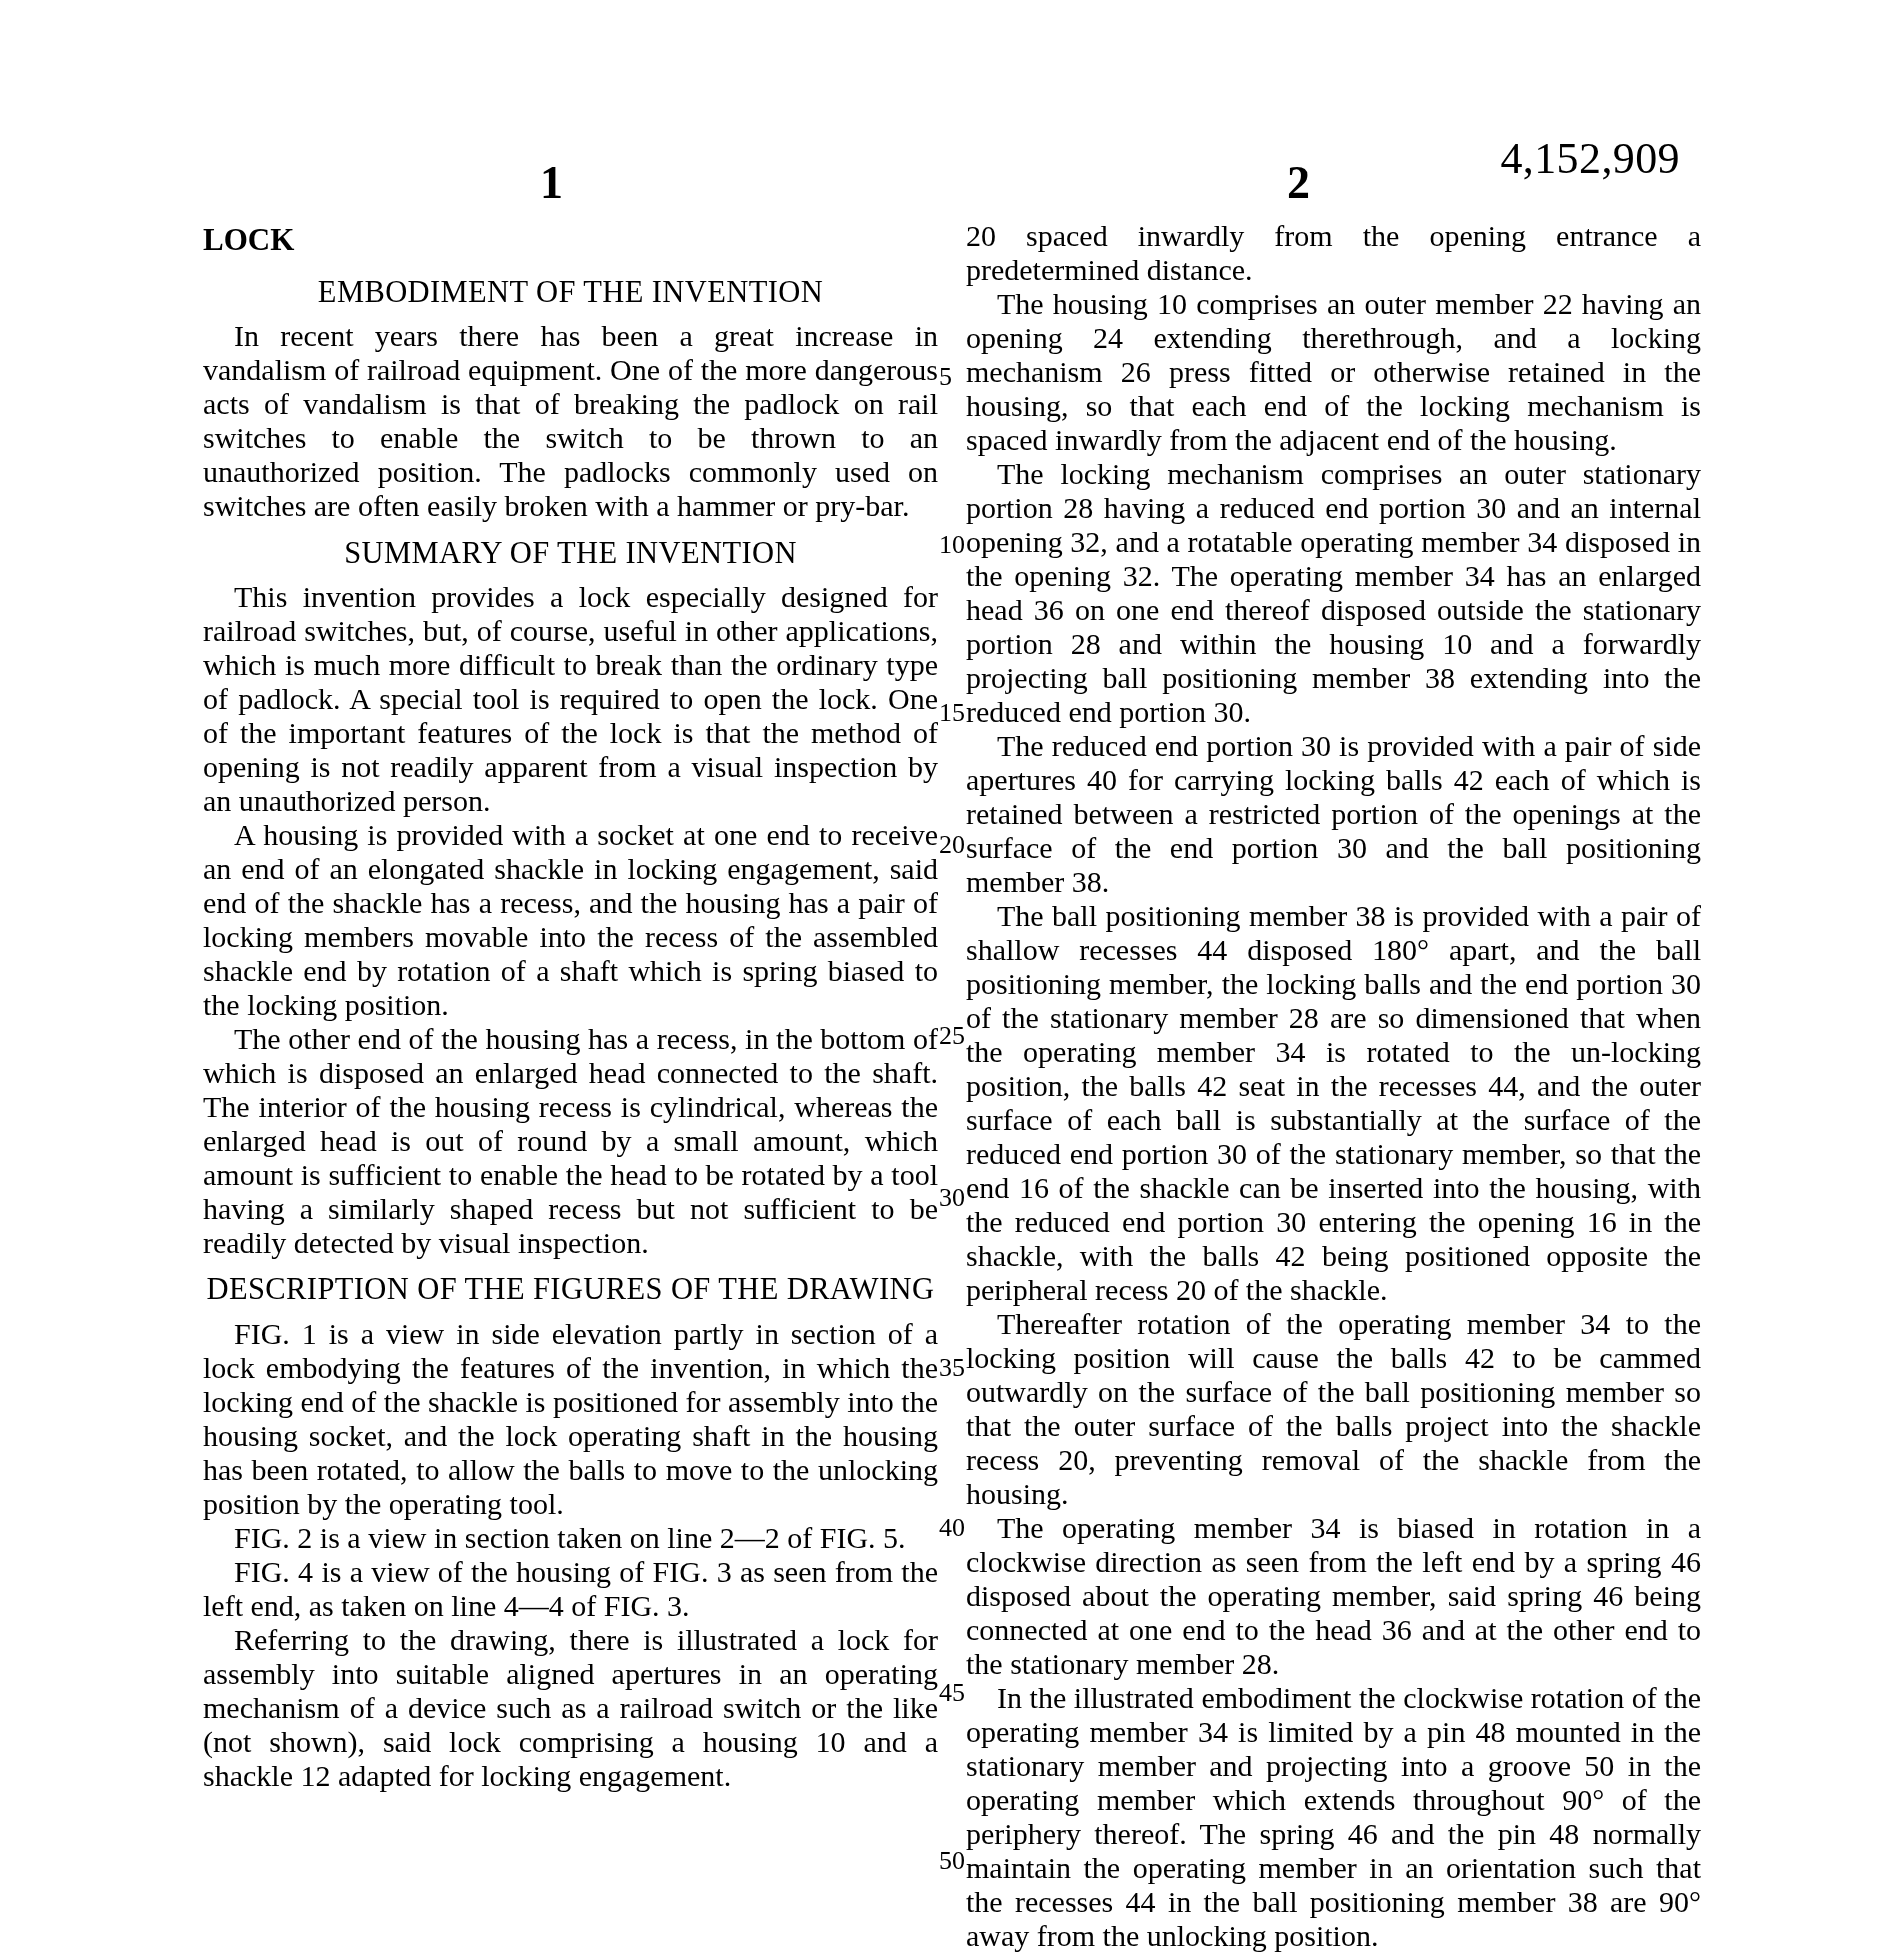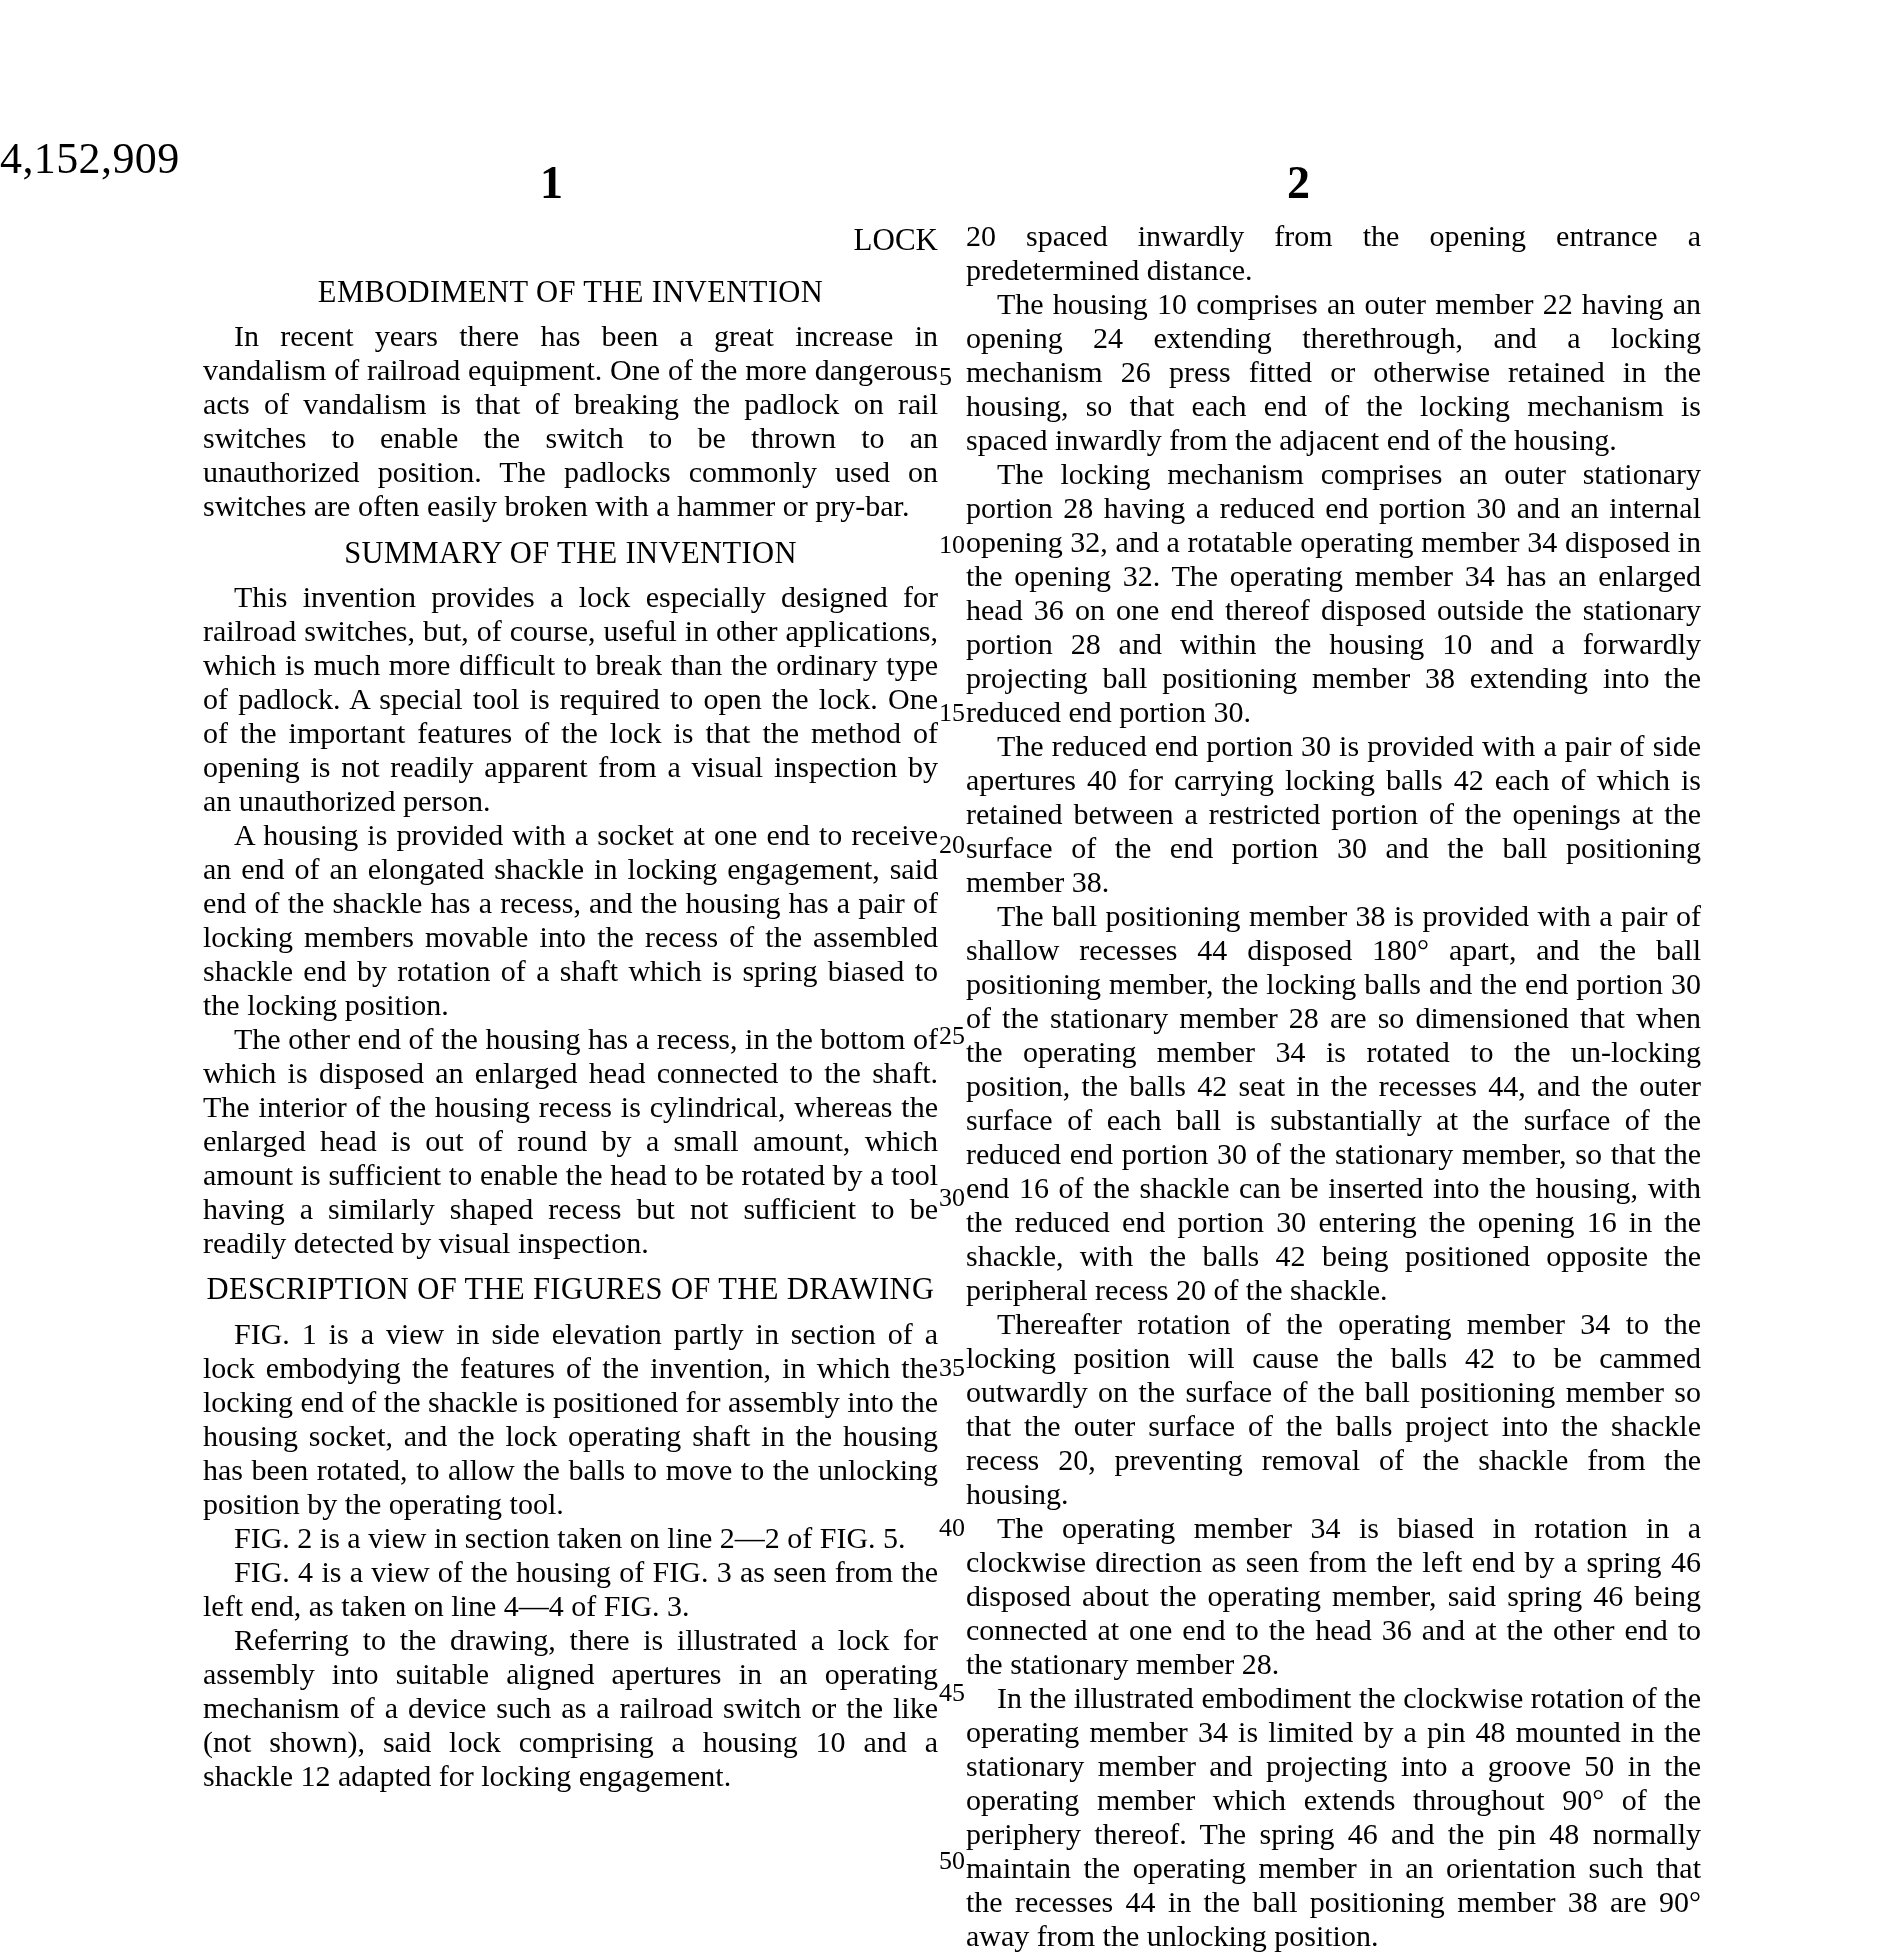--- a/index.html
+++ b/index.html
@@ -3,39 +3,39 @@
 <meta charset="utf-8">
 <style>
   html, body { margin: 0; padding: 0; background: #ffffff; }
   body {
     width: 1890px; height: 2777px; position: relative; overflow: hidden;
     font-family: "Liberation Serif", "DejaVu Serif", serif;
     color: #000000;
   }
   .patno {
     position: absolute; left: 0; width: 1680px; top: 133px;
-    text-align: left; font-size: 44px; letter-spacing: 0.4px;
+    text-align: right; font-size: 44px; letter-spacing: 0.4px;
   }
   .colnum {
     position: absolute; top: 156px; font-size: 46px; font-weight: bold;
   }
   .colnum.left { left: 540px; }
   .colnum.right { left: 1287px; }
   .column {
     position: absolute; top: 223px; width: 735px;
     font-size: 30px; line-height: 34px; text-align: justify;
   }
   .column.left { left: 203px; }
   .column.right { left: 966px; top: 219px; }
   .column h2 {
     font-size: 30.5px; font-weight: normal; text-align: center;
     margin: 12.5px 0 10.2px 0; line-height: 34px; letter-spacing: 0.4px;
   }
   .column h1 {
-    font-size: 31px; font-weight: normal; text-align: right;
+    font-size: 31px; font-weight: bold; text-align: left;
     margin: 0 0 18px 0; line-height: 34px;
   }
   .column p { margin: 0; text-indent: 31px; }
   .column p.noindent { text-indent: 0; }
   .linenum {
     position: absolute; left: 939px; font-size: 26px; width: 31px; text-align: left;
   }
 </style>
 </head>
 <body>

